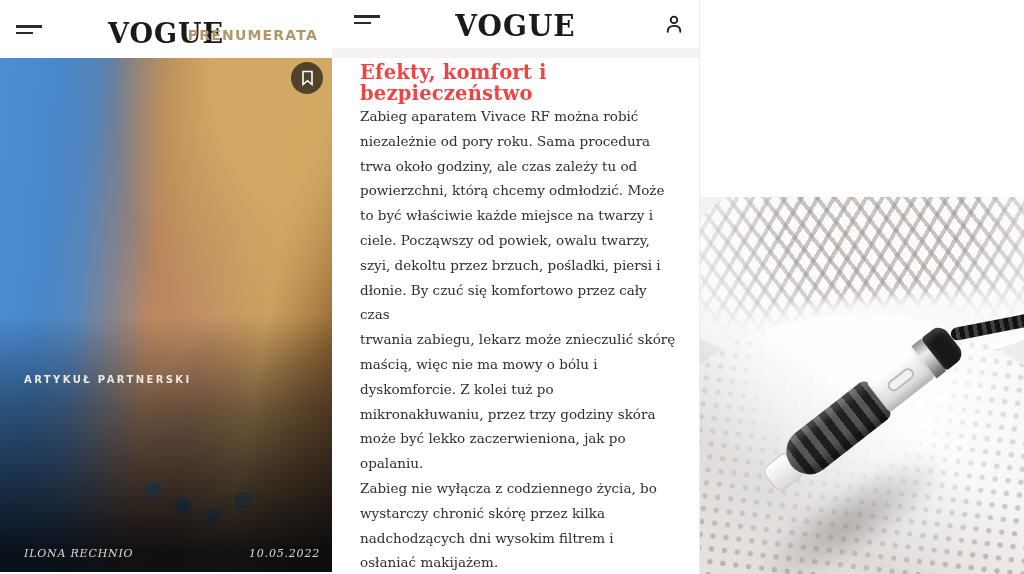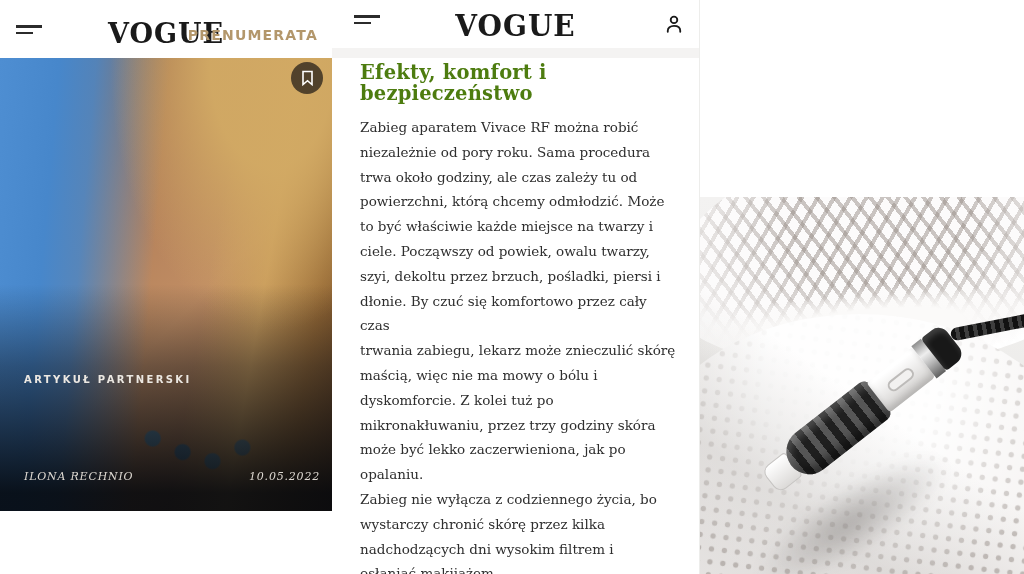--- a/index.html
+++ b/index.html
@@ -12,21 +12,21 @@
   .lp-header { position:relative; height:58px; background:#fff; }
   .menu-btn { position:absolute; left:16px; top:25px; width:28px; height:12px; cursor:pointer; }
   .menu-line1 { width:26px; height:2.5px; background:#2b2b2b; margin-bottom:4px; }
   .menu-line2 { width:17px; height:2.5px; background:#2b2b2b; }
   .vogue-logo { position:absolute; left:0; right:0; top:18px; text-align:center;
     font-family:"DejaVu Serif", serif; font-size:27px; font-weight:700; letter-spacing:1px;
     color:#1a1a1a; transform:scaleY(1.05); cursor:pointer; }
   .subscribe { position:absolute; right:14px; top:27px; font-size:14px; font-weight:700;
     letter-spacing:1.2px; color:#b3976b; cursor:pointer; }
 
-  .hero { position:absolute; left:0; top:58px; width:332px; height:453px; overflow:hidden;
+  .hero { position:absolute; left:0; top:58px; width:332px; height:514px; overflow:hidden;
     background:
       
       linear-gradient(180deg, rgba(8,12,20,0) 50%, rgba(8,12,20,0.45) 68%, rgba(4,7,12,0.92) 96%),
       
       radial-gradient(circle at 46% 84%, rgba(72,145,190,0.75) 0 7px, rgba(72,145,190,0) 9px),
       radial-gradient(circle at 55% 87%, rgba(60,125,170,0.75) 0 7px, rgba(60,125,170,0) 9px),
       radial-gradient(circle at 64% 89%, rgba(80,150,195,0.7) 0 7px, rgba(80,150,195,0) 9px),
       radial-gradient(circle at 73% 86%, rgba(70,135,180,0.65) 0 7px, rgba(70,135,180,0) 9px),
       
       radial-gradient(ellipse at 82% 2%, rgba(210,170,100,0.95) 0 16%, rgba(210,170,100,0) 42%),
@@ -36,38 +36,38 @@
       linear-gradient(95deg, #4e8ed2 0%, #4787cb 16%, rgba(71,135,203,0.85) 26%, rgba(71,135,203,0) 46%),
       
       linear-gradient(135deg, #8f6244 0%, #b07c57 32%, #c18e64 56%, #a97951 78%, #7c5438 100%);
   }
   .bookmark-btn { position:absolute; right:9px; top:4px; width:32px; height:32px; border-radius:50%;
     background:rgba(32,26,22,0.72); display:flex; align-items:center; justify-content:center; cursor:pointer; }
   .hero-label { position:absolute; left:24px; top:316px; font-size:10px; font-weight:600;
     letter-spacing:2.4px; color:#ece8e2; }
   .hero-title { position:absolute; left:24px; top:340px; width:302px; color:#ffffff;
     font-size:23px; font-weight:700; line-height:28px; letter-spacing:-0.4px; white-space:pre-line; }
-  .hero-meta { position:absolute; left:24px; right:12px; bottom:28px; display:flex;
+  .hero-meta { position:absolute; left:24px; right:12px; bottom:12px; display:flex;
     justify-content:space-between; align-items:baseline;
     font-family:"DejaVu Serif", serif; font-style:italic; font-size:11px;
     letter-spacing:0.8px; color:#ded9d2; }
 
   
   .middle-panel { position:absolute; left:332px; top:0; width:368px; height:574px;
     background:#fff; border-right:1px solid #ededeb; }
   .mp-header { position:relative; height:48px; background:#fff; }
   .mp-header .menu-btn { left:22px; top:15px; }
   .mp-header .vogue-logo { top:10px; font-size:28px; }
   .account-btn { position:absolute; right:12px; top:11px; width:26px; height:26px;
     display:flex; align-items:center; justify-content:center; cursor:pointer; }
   .mp-bar { height:10px; background:#f4f3f2; }
   .mp-content { padding:4px 22px 0 28px; }
   .mp-heading { font-family:"DejaVu Serif", serif; font-size:19.5px; font-weight:700;
-    line-height:21px; letter-spacing:0.2px; color:#4d7c0f; white-space:pre-line; }
-  .mp-para { margin-top:11px; font-family:"DejaVu Serif", serif; font-size:13.5px;
+    line-height:21px; letter-spacing:0.2px; color:#ef4444; white-space:pre-line; }
+  .mp-para { font-family:"DejaVu Serif", serif; font-size:13.5px;
     line-height:24.8px; color:#2e2e2e; white-space:pre-line; }
   .mp-para + .mp-para { margin-top:0; }
 
   
   .right-panel { position:absolute; left:700px; top:0; width:324px; height:574px; background:#fff; }
   .photo { position:absolute; left:0; top:197px; width:324px; height:377px; overflow:hidden;
     background:linear-gradient(180deg,#f3f2f1 0%, #ecebe9 60%, #e7e5e3 100%); }
   .backrest { position:absolute; left:-34px; top:-46px; width:430px; height:216px;
     border-radius:48% 46% 46% 50% / 62% 58% 42% 40%;
     background-color:#fcfbfb;

